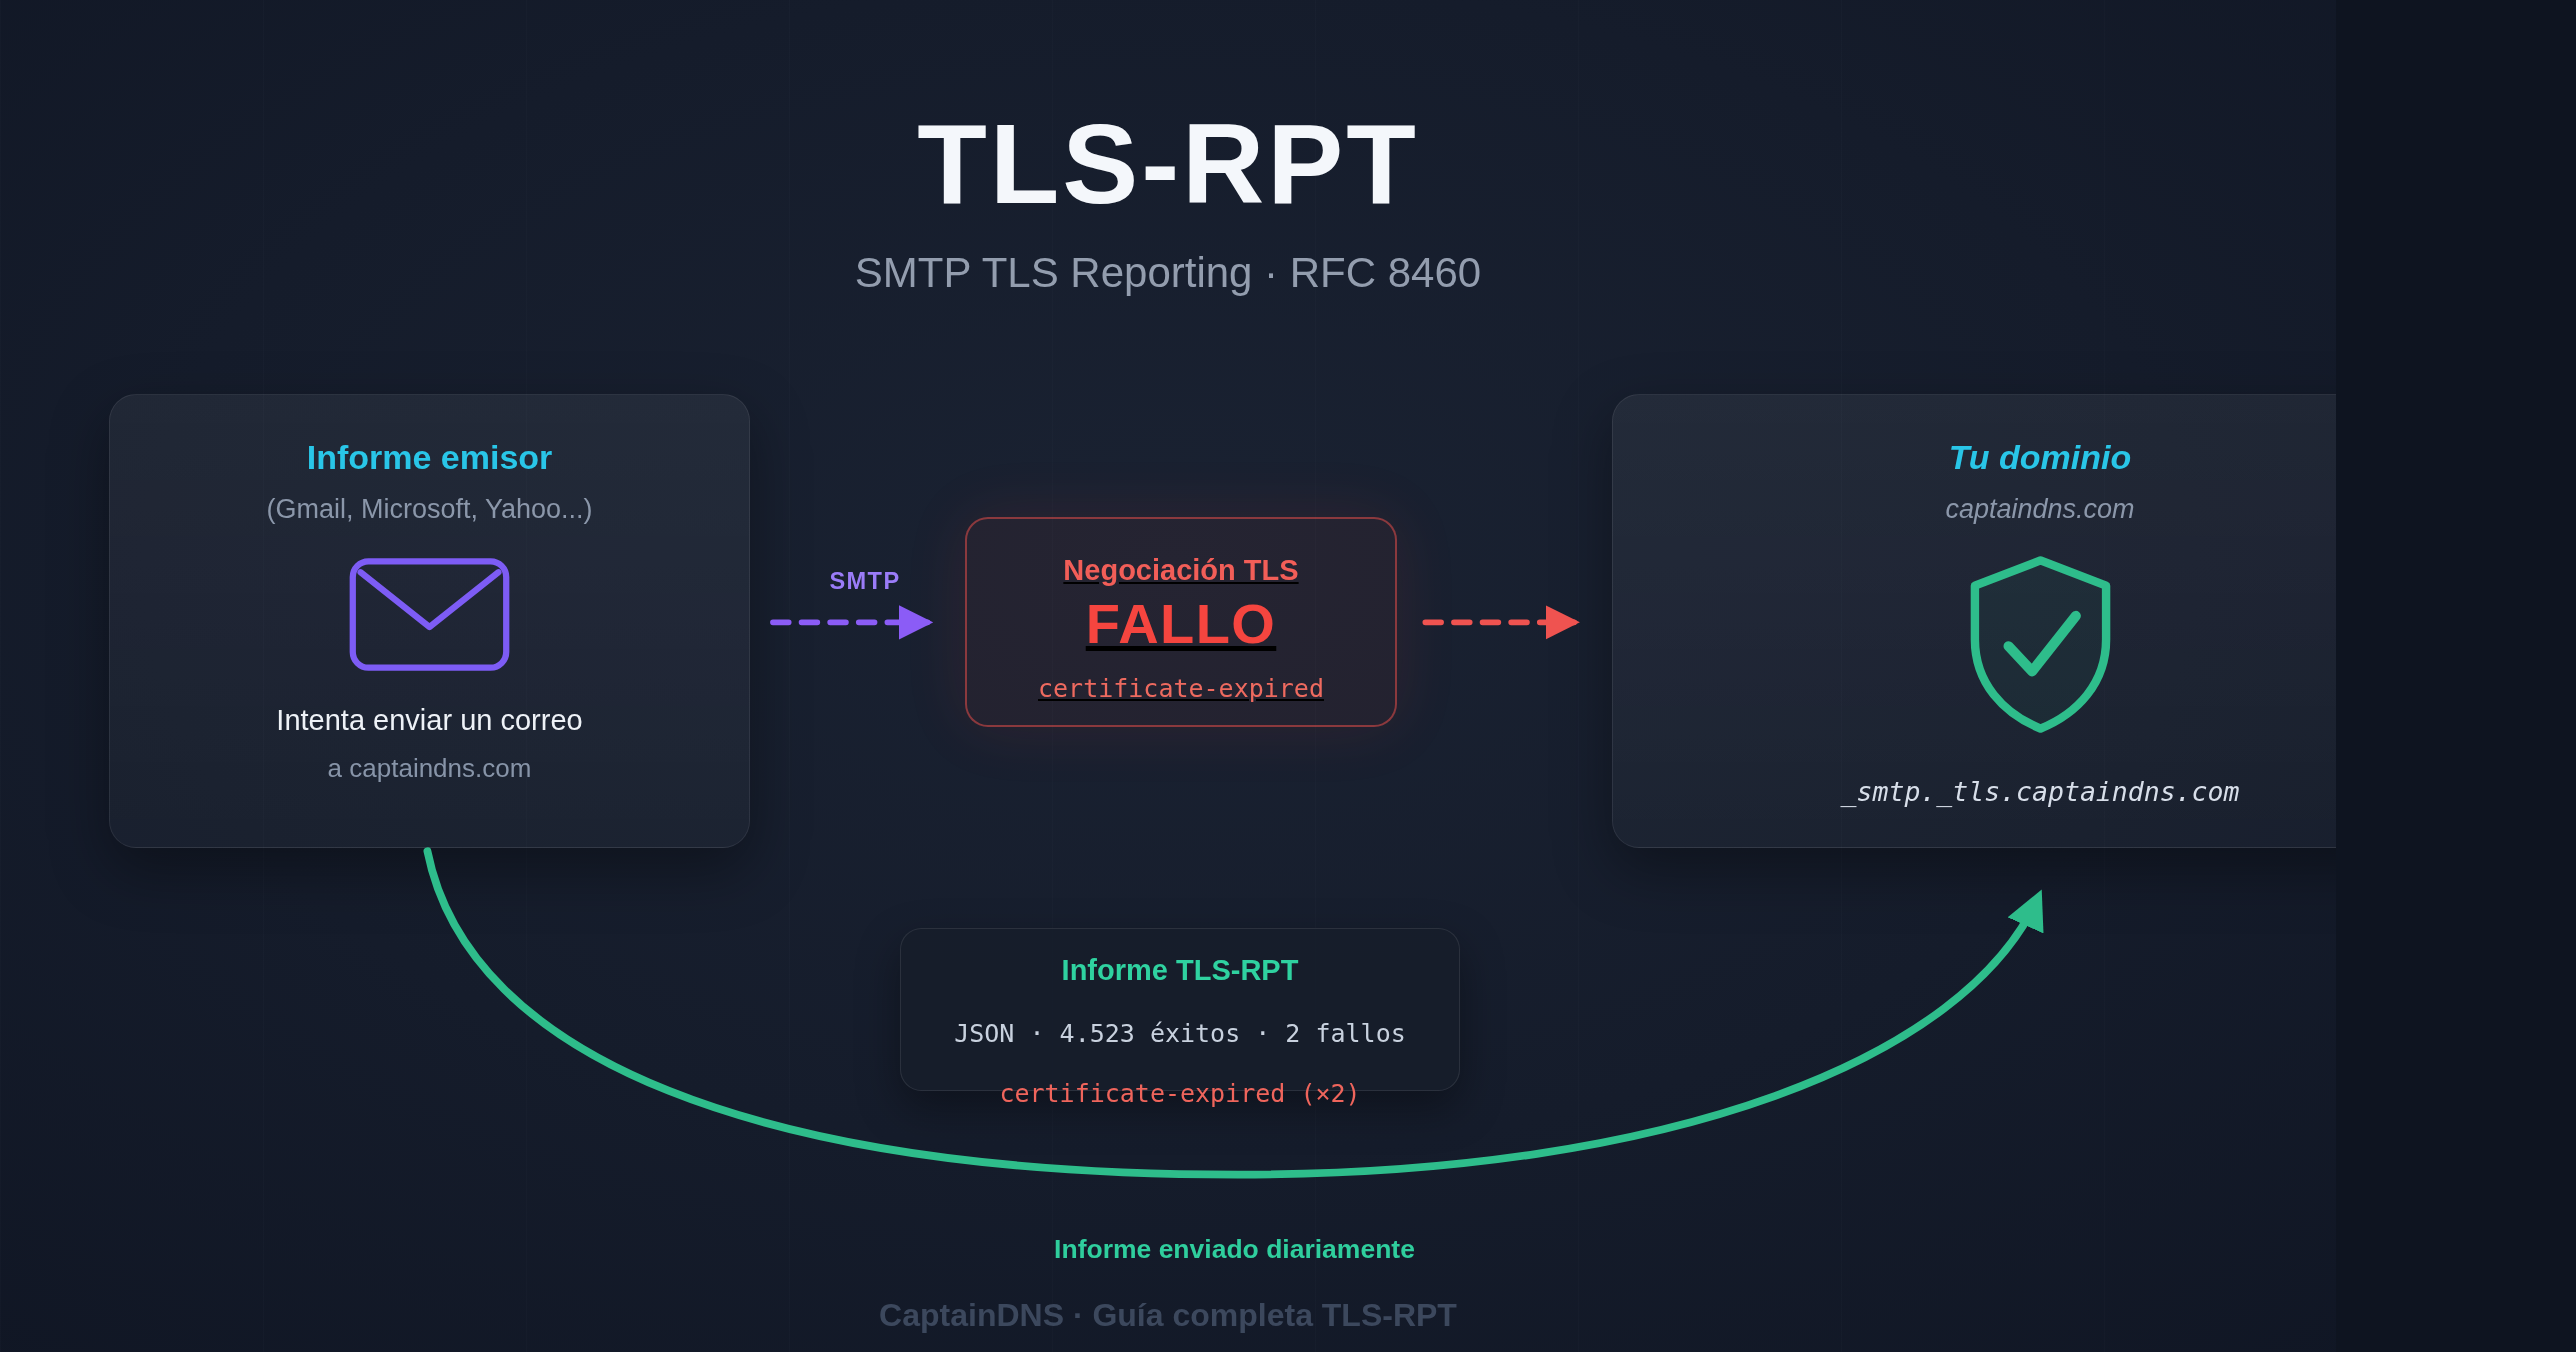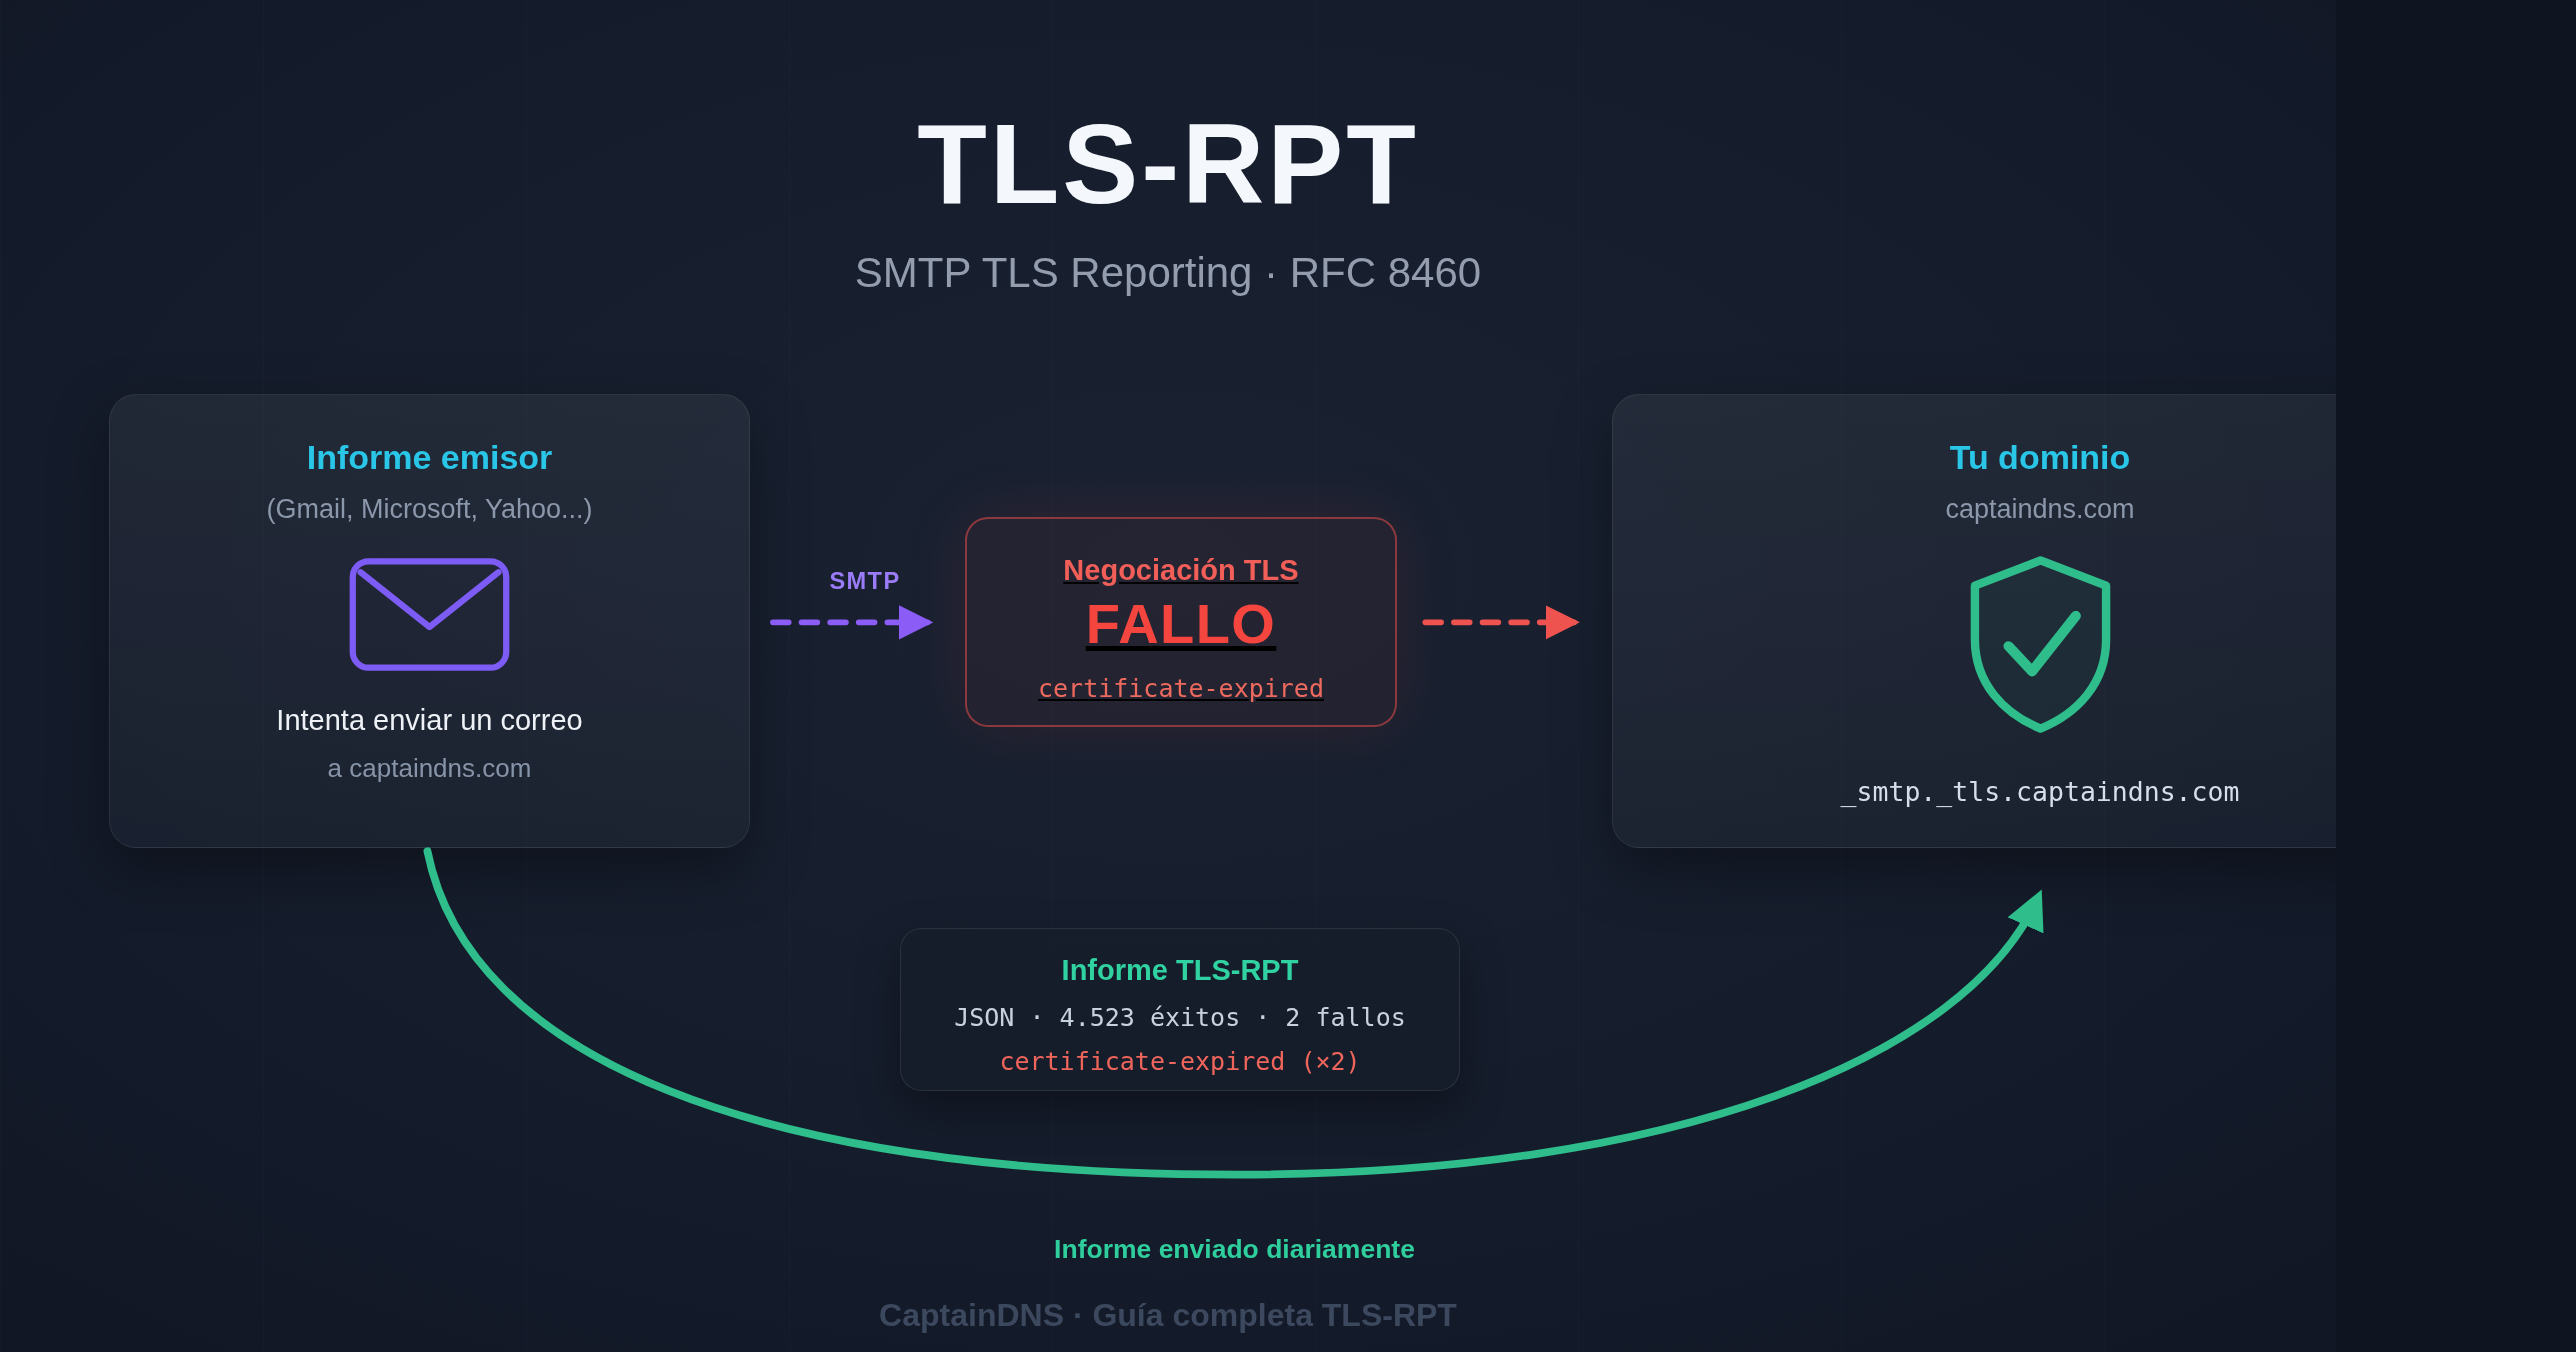--- a/index.html
+++ b/index.html
@@ -27,21 +27,21 @@
   }
   .card {
     position:absolute; box-sizing:border-box;
     background: linear-gradient(180deg, rgba(255,255,255,0.055), rgba(255,255,255,0.022));
     border:1.4px solid rgba(255,255,255,0.08);
     border-radius:27px;
     box-shadow:0 21.5px 57px rgba(0,0,0,0.35);
     display:flex; flex-direction:column; align-items:center;
   }
   .sender-card { left:109px; top:394px; width:641px; height:454px; }
-  .domain-card { left:1612px; top:394px; width:856px; height:454px; }
+  .domain-card { left:1612px; top:394px; width:856px; height:454px;font-style:italic; }
   .card-title { font-size:34px; font-weight:700; margin-top:44px; line-height:1.1; }
   .cyan { color:#29c6e8; }
   .card-sub { font-size:27px; color:#8b97aa; margin-top:18.6px; line-height:1.1; }
   .envelope { width:165px; height:119px; margin-top:30px; }
   .shield { width:169px; height:185px; margin-top:27px; }
   .card-line { font-size:29px; color:#eef2f7; font-weight:500; margin-top:31.5px; line-height:1.1; }
   .card-sub2 { font-size:26px; color:#8794a8; margin-top:17px; line-height:1.1; }
   .mono { font-family:"DejaVu Sans Mono", monospace; }
   .dns-record { font-size:26.5px; color:#d7dee9; margin-top:40px; line-height:1.1; }
 
@@ -62,21 +62,21 @@
     text-align:center; font-size:23.6px; font-weight:700; letter-spacing:1.4px;
     color:#9b7cf8; line-height:1;
   }
 
   .report-card {
     position:absolute; left:900px; top:928px; width:560px; height:163px; box-sizing:border-box;
     background: rgba(22,29,42,0.85);
     border:1.4px solid rgba(255,255,255,0.09);
     border-radius:21.5px;
     box-shadow:0 17px 43px rgba(0,0,0,0.35);
-    display:flex; flex-direction:column; align-items:center;
+    display:flex; flex-direction:column; align-items:center;gap:16px;
   }
   .report-title { font-size:29px; font-weight:700; color:#2fd2a0; margin-top:27px; line-height:1; }
   .report-summary { font-size:25px; color:#c8d1de; margin-top:20px; line-height:1; }
   .report-detail { font-size:25px; color:#ef655c; margin-top:18.6px; line-height:1; }
 
   .flow-caption {
     position:absolute; left:805px; top:1236px; width:859px;
     text-align:center; font-size:26.5px; font-weight:700; color:#2fce9d; line-height:1;
   }
   .footer {

